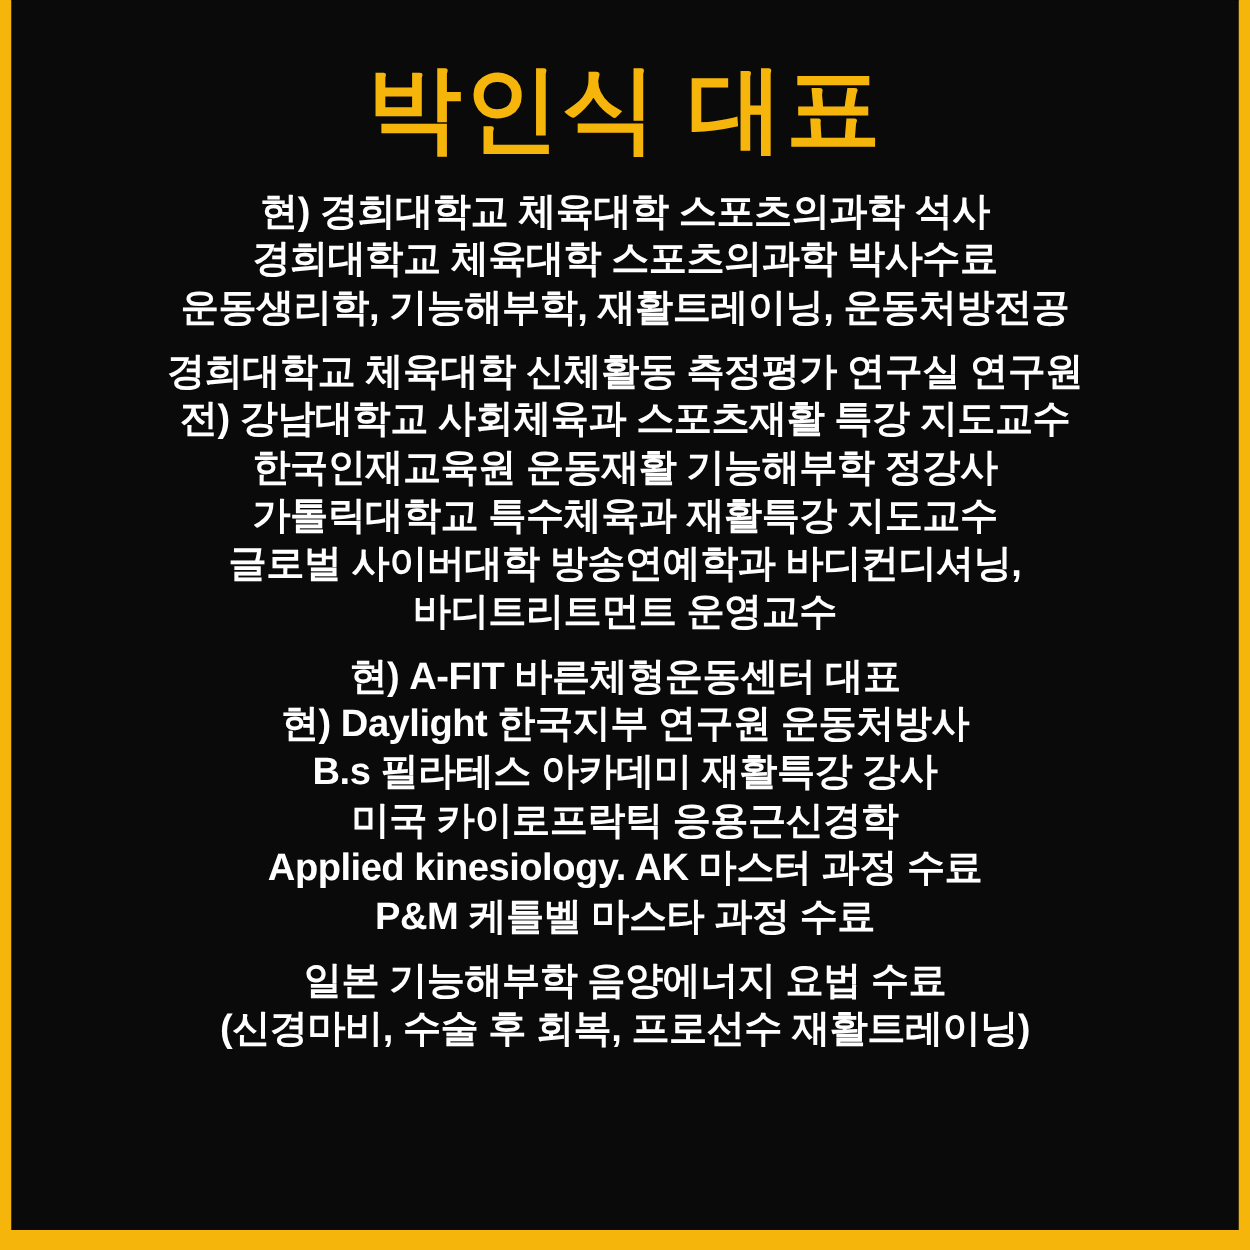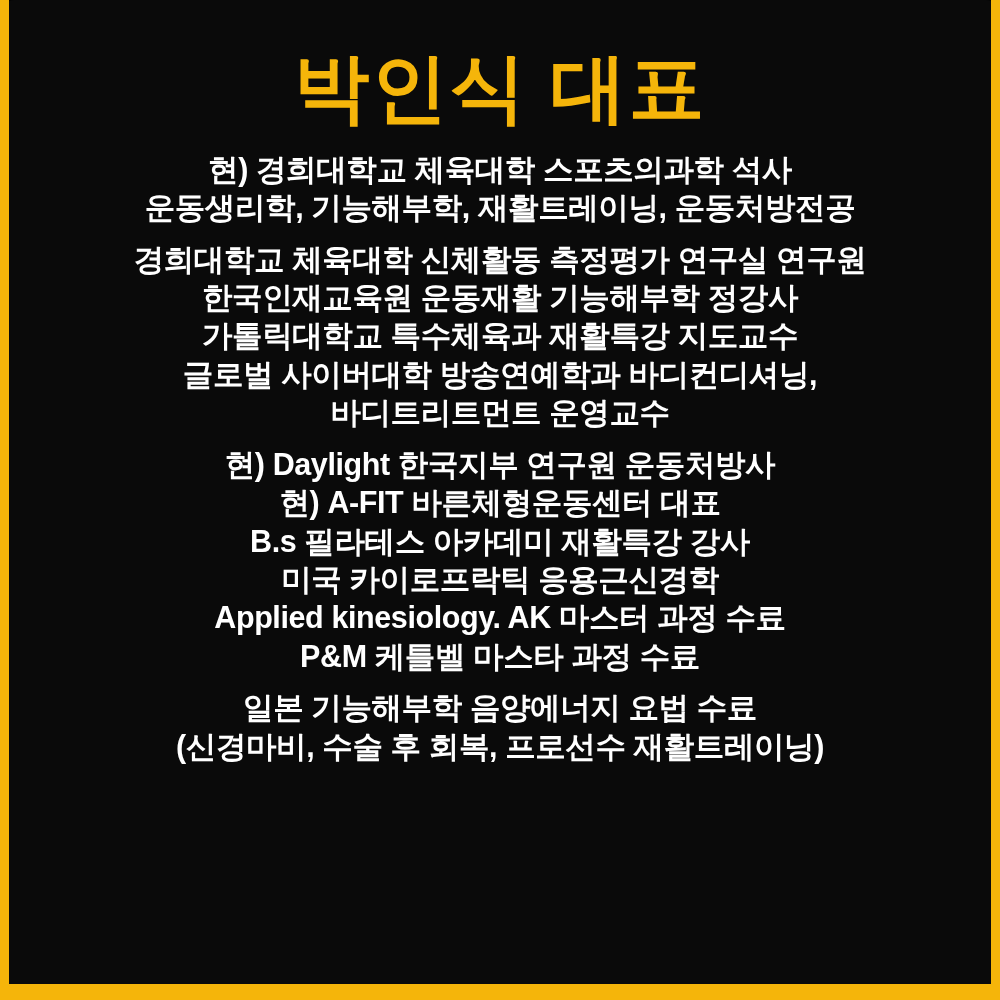--- a/index.html
+++ b/index.html
@@ -77,34 +77,36 @@
 
 <div class="poster">
 
   <div class="side-bar-left"></div>
   <div class="side-bar-right"></div>
 
   <h1 class="title">박인식 대표</h1>
 
   <div class="block">
     <div class="line">현) 경희대학교 체육대학 스포츠의과학 석사</div>
+    <div class="line">경희대학교 체육대학 스포츠의과학 박사수료</div>
     <div class="line">운동생리학, 기능해부학, 재활트레이닝, 운동처방전공</div>
   </div>
 
   <div class="block">
     <div class="line">경희대학교 체육대학 신체활동 측정평가 연구실 연구원</div>
+    <div class="line">전) 강남대학교 사회체육과 스포츠재활 특강 지도교수</div>
     <div class="line">한국인재교육원 운동재활 기능해부학 정강사</div>
     <div class="line">가톨릭대학교 특수체육과 재활특강 지도교수</div>
     <div class="line">글로벌 사이버대학 방송연예학과 바디컨디셔닝,</div>
     <div class="line">바디트리트먼트 운영교수</div>
   </div>
 
   <div class="block">
+    <div class="line">현) A-FIT 바른체형운동센터 대표</div>
     <div class="line">현) Daylight 한국지부 연구원 운동처방사</div>
-    <div class="line">현) A-FIT 바른체형운동센터 대표</div>
     <div class="line">B.s 필라테스 아카데미 재활특강 강사</div>
     <div class="line">미국 카이로프락틱 응용근신경학</div>
     <div class="line">Applied kinesiology. AK 마스터 과정 수료</div>
     <div class="line">P&amp;M 케틀벨 마스타 과정 수료</div>
   </div>
 
   <div class="block">
     <div class="line">일본 기능해부학 음양에너지 요법 수료</div>
     <div class="line">(신경마비, 수술 후 회복, 프로선수 재활트레이닝)</div>
   </div>

